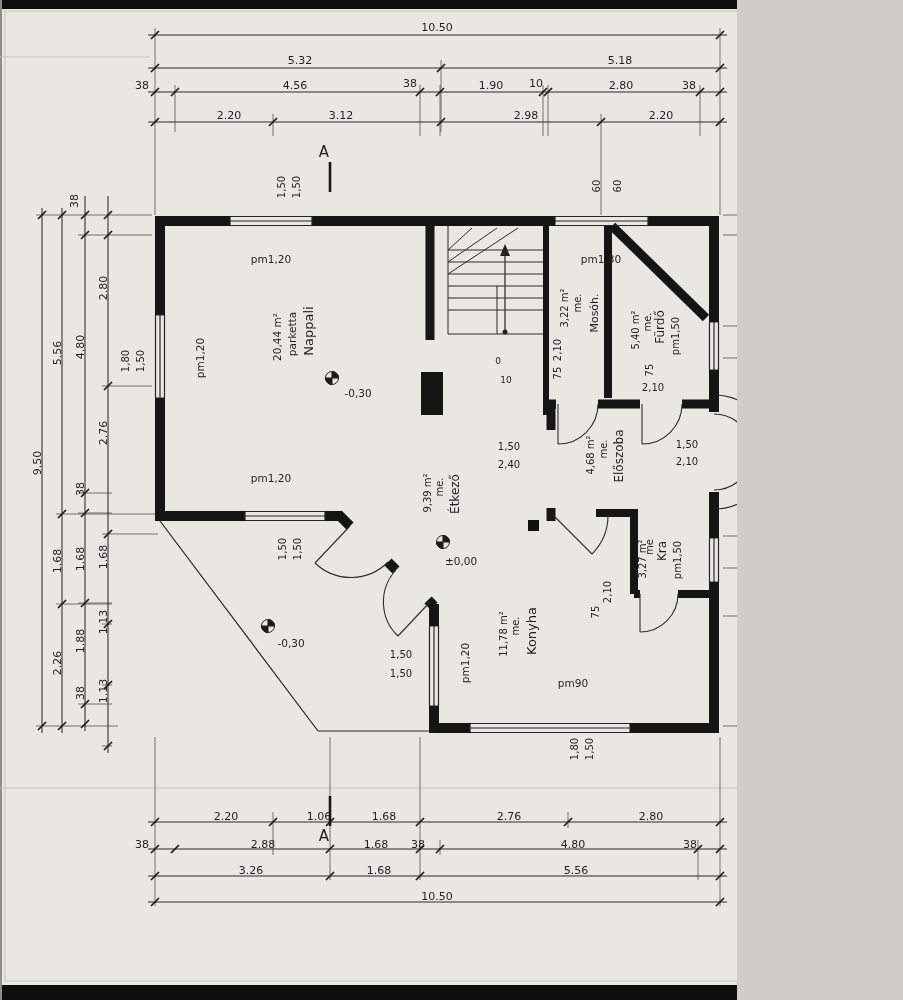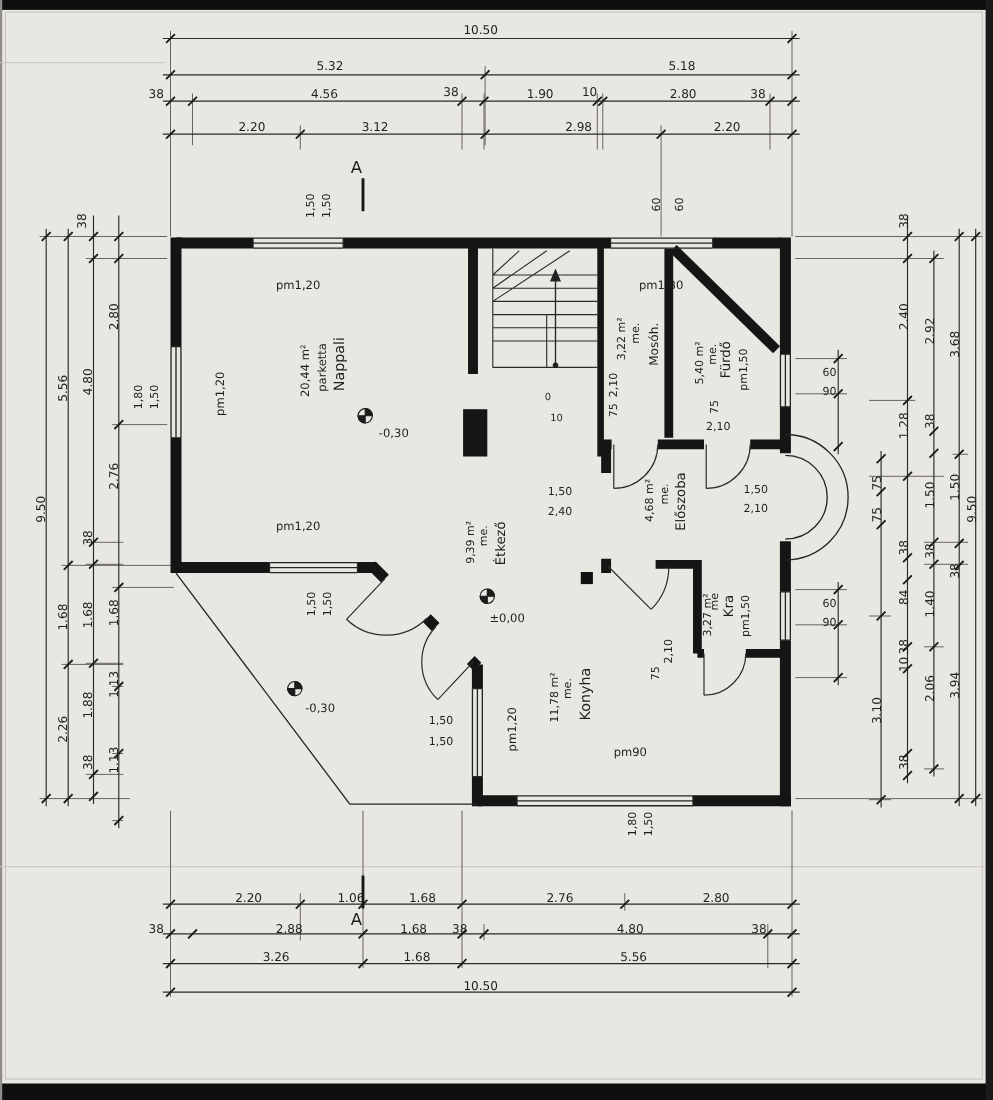--- a/index.html
+++ b/index.html
@@ -1,16 +1,16 @@
 <!DOCTYPE html>
 <html><head>
 <meta charset="utf-8">
 <style>
   html,body{margin:0;padding:0;background:#cfcdc8;}
-  #scan{position:relative;width:903px;height:1000px;background:#e9e7e2;overflow:hidden;
+  #scan{position:relative;width:737px;height:1000px;background:#e9e7e2;overflow:hidden;
         font-family:"DejaVu Sans",sans-serif;}
   #plan-svg{position:absolute;left:0;top:0;}
   #plan-svg text{font-family:"DejaVu Sans",sans-serif;fill:#1f1f1f;text-anchor:middle;}
   .chain{stroke:#2b2b2b;stroke-width:1.05;fill:none;}
   .xline{stroke:#55534f;stroke-width:0.8;fill:none;}
   .tick{stroke:#1b1b1b;stroke-width:1.7;fill:none;}
   .wall{stroke:#151515;fill:none;stroke-linecap:butt;}
   .thin{stroke:#242424;stroke-width:1.2;fill:none;}
   .door{stroke:#2e2e2e;stroke-width:1.1;fill:none;}
   .stair{stroke:#2a2a2a;stroke-width:1;fill:none;}

